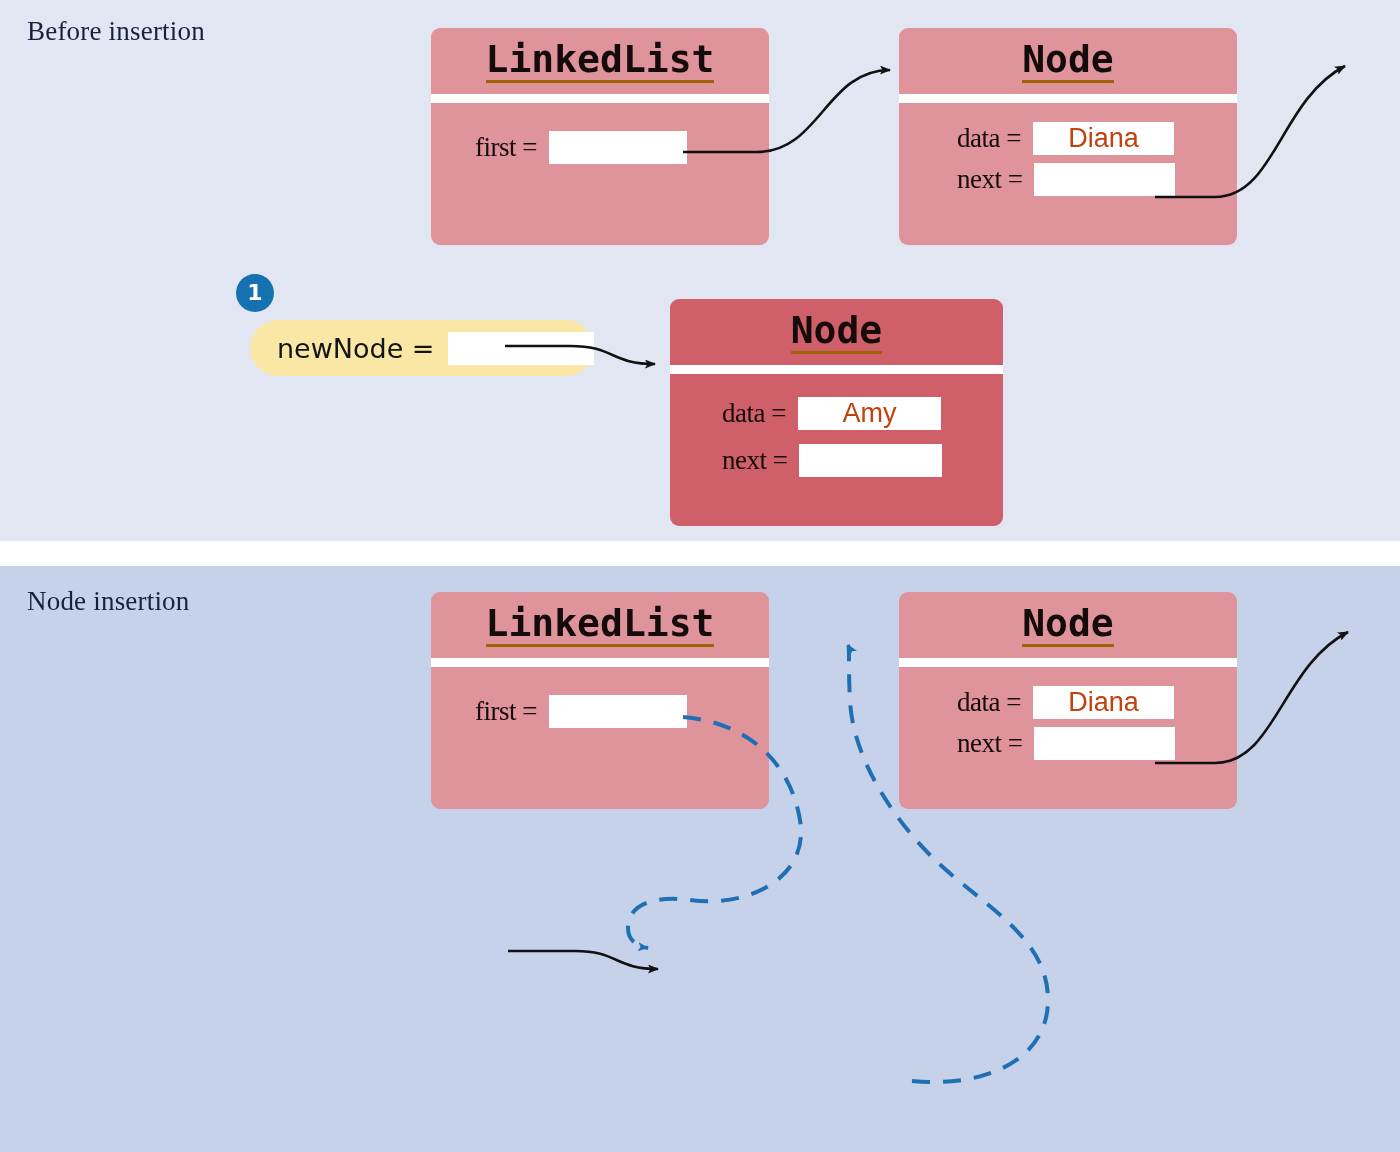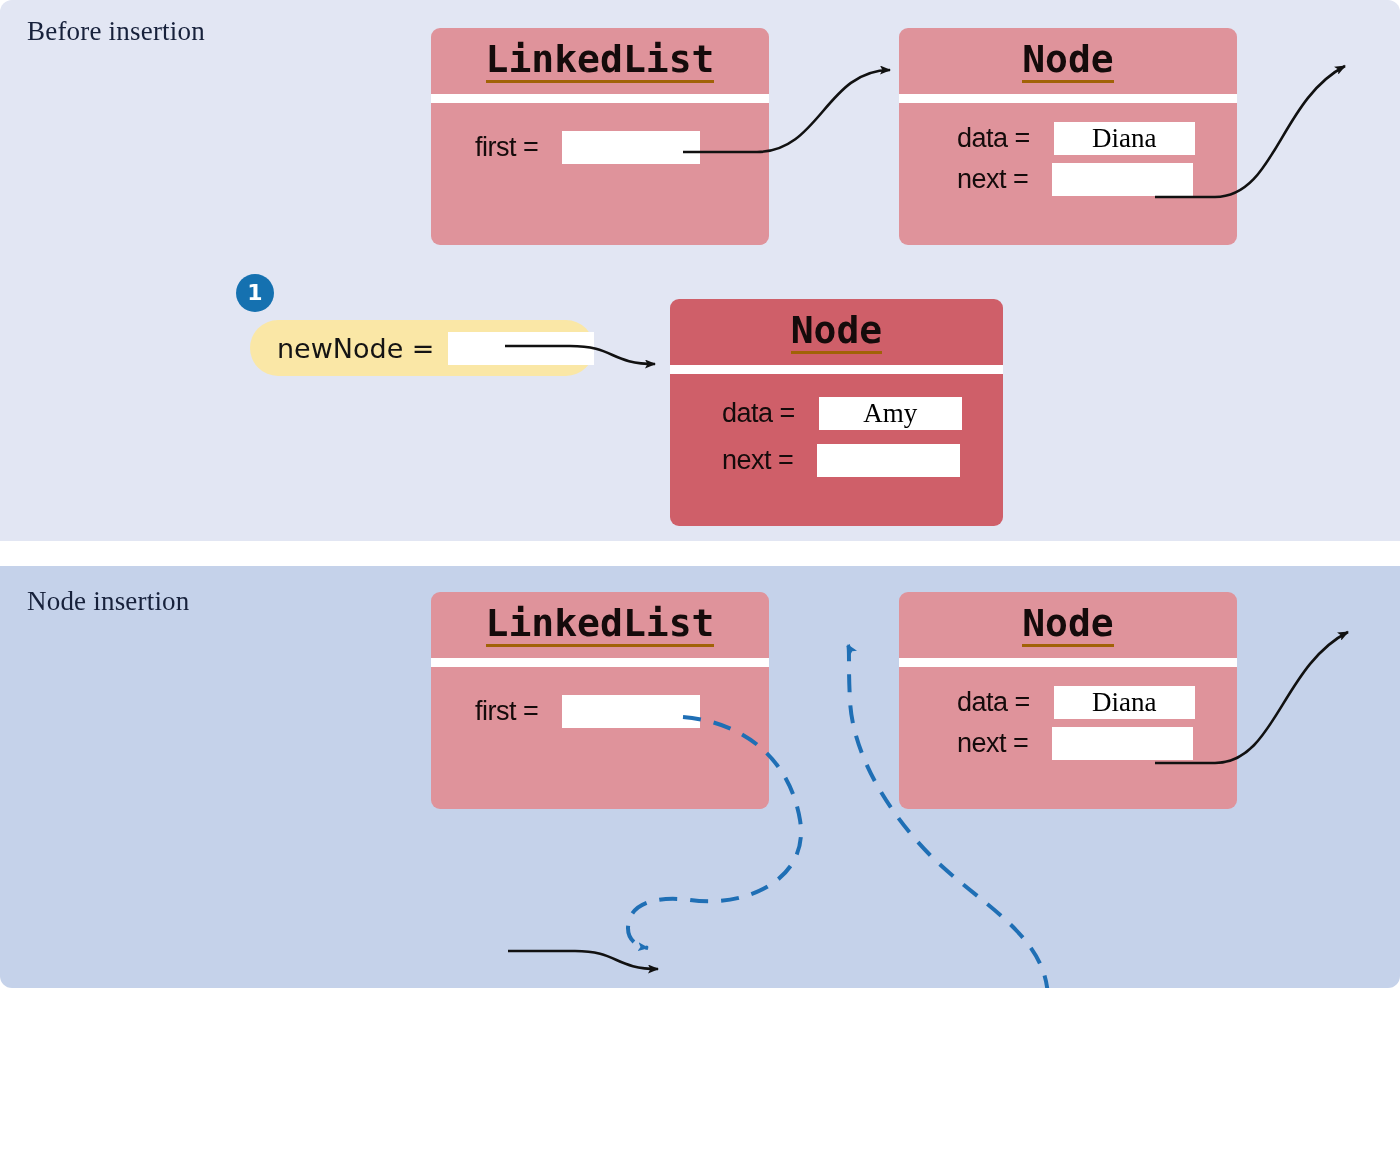--- a/index.html
+++ b/index.html
@@ -1,17 +1,17 @@
 <!DOCTYPE html>
 <html><head>
 <meta charset="utf-8">
 <style>
   html,body{margin:0;padding:0;background:#ffffff;}
   body{font-family:"Liberation Serif",serif;}
-  #stage{position:relative;width:1400px;height:988px;overflow:hidden;background:#ffffff;border-radius:12px;}
+  #stage{position:relative;width:1400px;height:1152px;overflow:hidden;background:#ffffff;}
 
   .panel{position:absolute;left:0;width:1400px;}
   #panel-before{top:0;height:541px;background:#e2e6f3;}
   #panel-after{top:566px;height:586px;background:#c5d2ea;}
 
   .panel-title{
     position:absolute;
     font-family:"Liberation Serif",serif;
     font-size:27px;
     color:#17213b;
@@ -45,32 +45,32 @@
     height:9px;background:#ffffff;width:100%;
   }
   .cbox .body{position:relative;}
 
   .fieldrow{
     position:absolute;
     display:flex;align-items:center;
     white-space:nowrap;
   }
   .fieldrow .flabel{
-    font-family:Liberation Sans, sans-serif;
+    font-family:Liberation Serif, serif;
     font-size:27px;
     color:#150b0b;
     letter-spacing:-.5px;
   }
   .fslot{
     background:#ffffff;
-    margin-left:24px;
+    margin-left:12px;
     display:flex;align-items:center;justify-content:center;
-    font-family:Liberation Serif, serif;
-    font-size:27px;
-    color:#000000;
+    font-family:Liberation Sans, sans-serif;
+    font-size:27px;
+    color:#c2410c;
   }
 
   
   .pill{
     position:absolute;
     background:#fae7a6;
     border-radius:40px;
     display:flex;align-items:center;
     box-sizing:border-box;
   }

